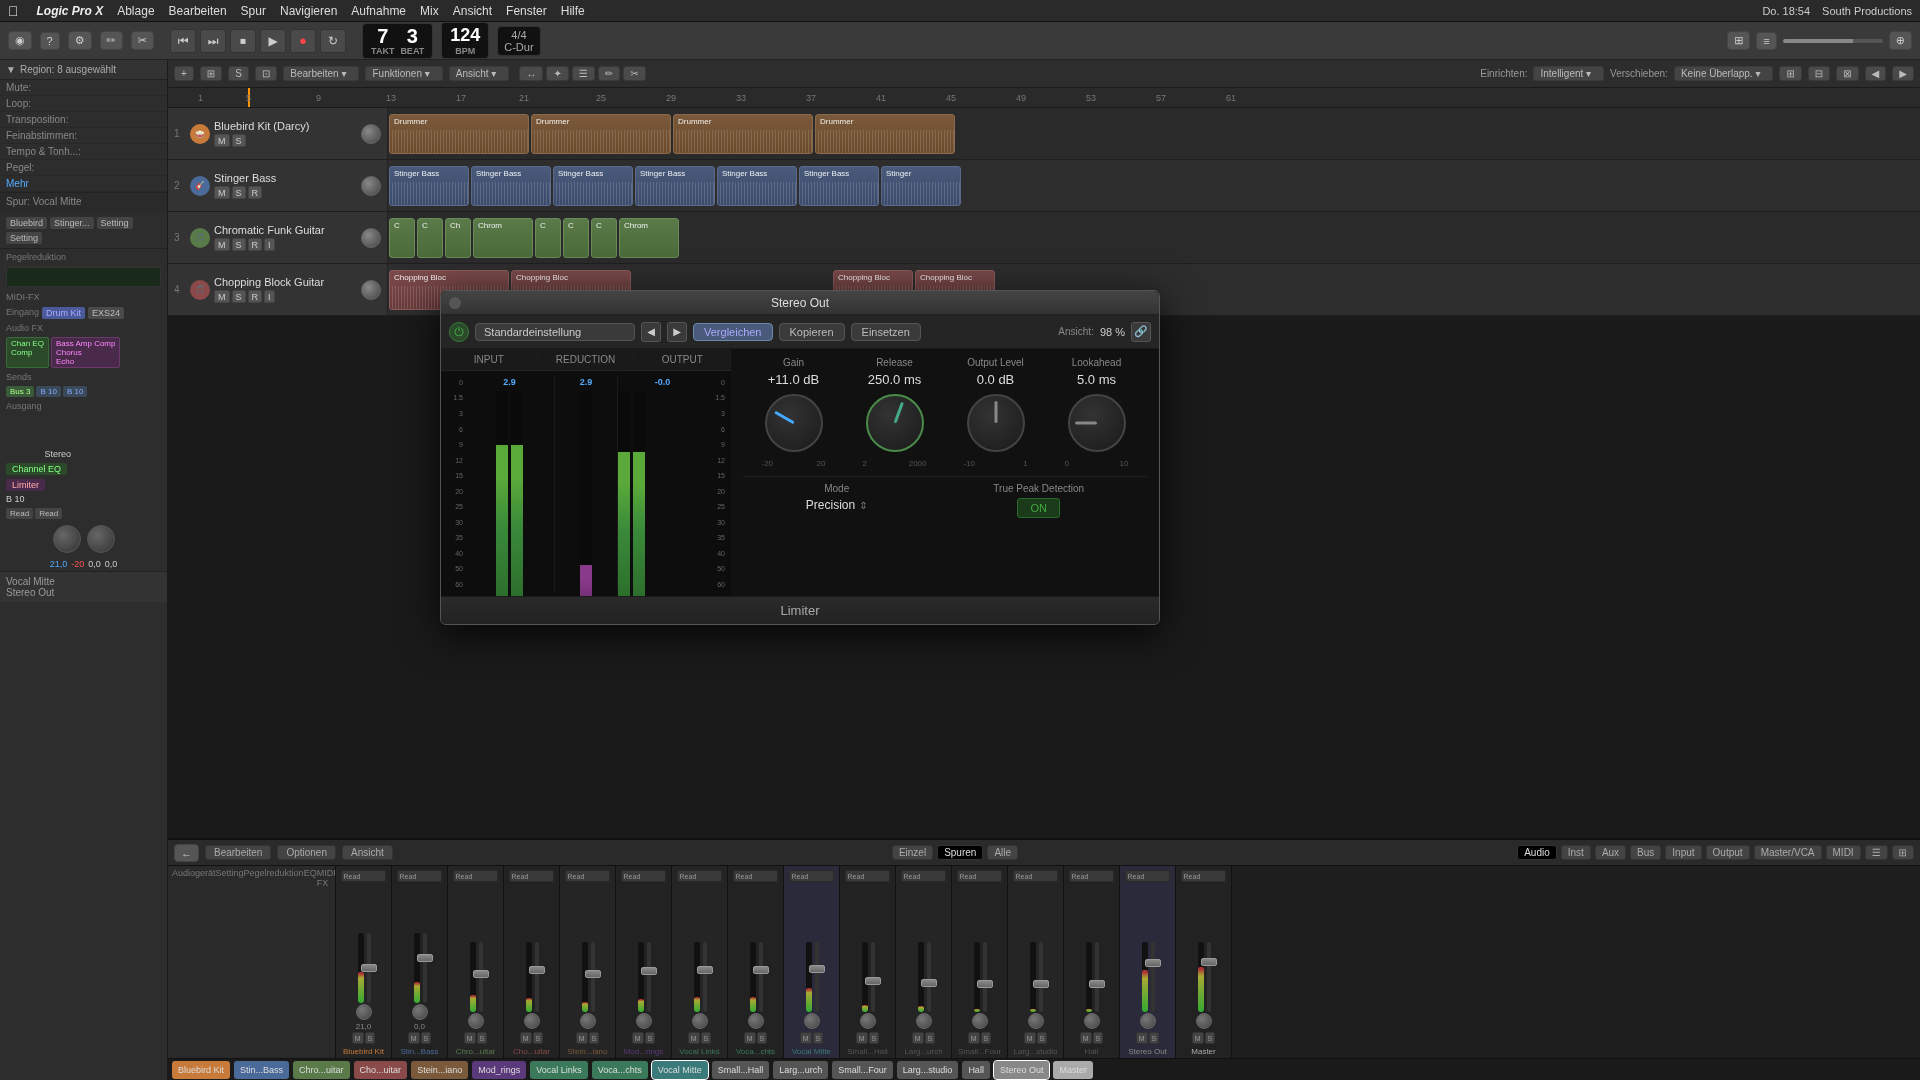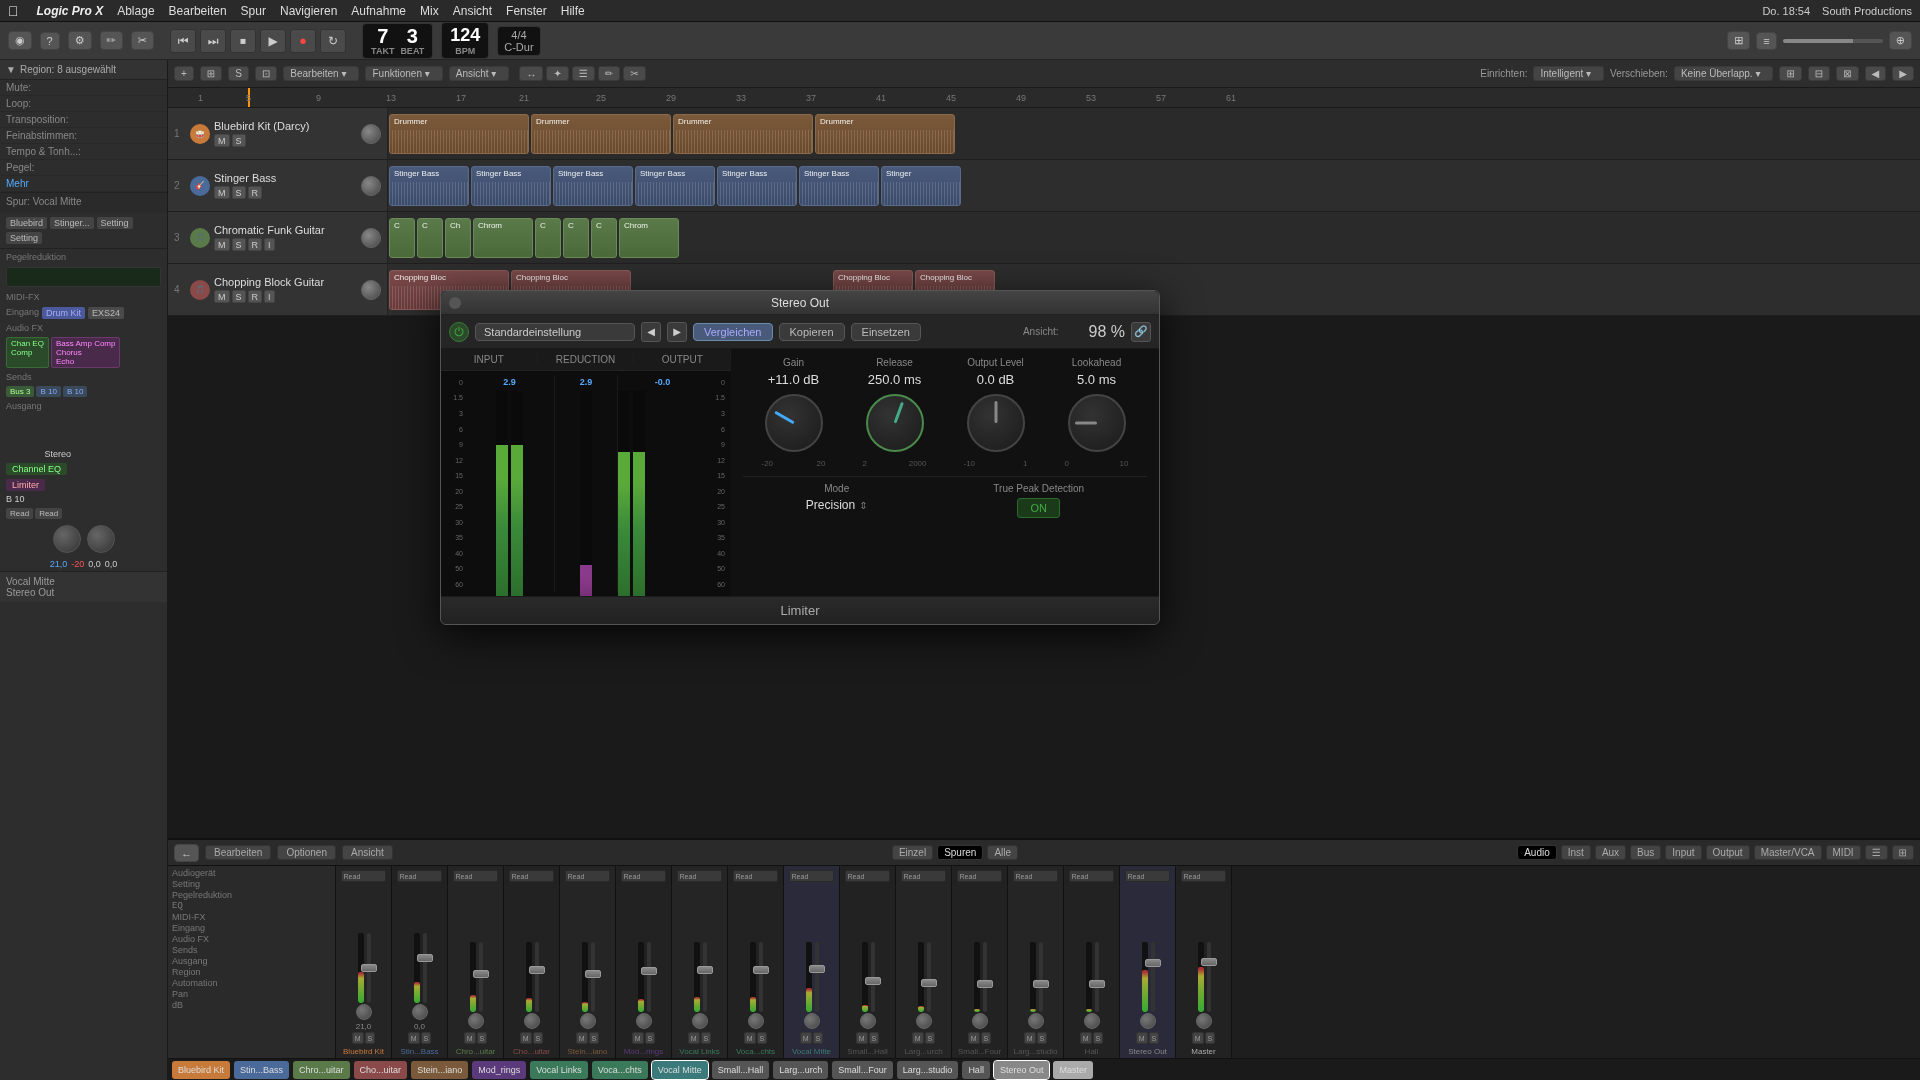--- a/index.html
+++ b/index.html
@@ -577,21 +577,21 @@
       background: #3a3a3a;
       border: 1px solid #555;
       border-radius: 4px;
       color: #bbb;
       font-size: 11px;
       padding: 2px 10px;
       cursor: pointer;
     }
     .plugin-action-btn.active { background: #4a5a7a; color: #aaf; border-color: #6a8aaa; }
     .ansicht-label { margin-left: auto; color: #888; font-size: 10px; }
-    .ansicht-value { color: #ccc; font-size: 16px; margin-left: 24px; }
+    .ansicht-value { color: #ccc; font-size: 11px; }
     .plugin-power {
       width: 20px;
       height: 20px;
       border-radius: 50%;
       background: #2a4a2a;
       border: 1px solid #3a7a3a;
       display: flex;
       align-items: center;
       justify-content: center;
       font-size: 12px;
@@ -734,21 +734,21 @@
       border-radius: 0 0 6px 6px;
     }
 
     
     #mixer-left-panel {
       width: 168px;
       min-width: 168px;
       background: #2a2a2a;
       border-right: 1px solid #111;
       display: flex;
-      flex-direction: column;
+      flex-direction: row;
     }
     .mixer-setting {
       background: #444;
       border-radius: 2px;
       padding: 1px 4px;
       font-size: 9px;
       color: #bbb;
       display: inline-block;
     }
   </style>
@@ -1171,21 +1171,21 @@
           <div class="mix-type-btn">MIDI</div>
           <div class="mix-type-btn">☰</div>
           <div class="mix-type-btn">⊞</div>
         </div>
       </div>
       <div id="mixer-channels">
         <div id="mixer-left-panel" style="width:168px;min-width:168px;background:#2a2a2a;border-right:1px solid #111;font-size:9px;color:#777;padding:2px 4px;">
           <div style="margin-bottom:1px;">Audiogerät</div>
           <div style="margin-bottom:1px;">Setting</div>
           <div style="margin-bottom:1px;">Pegelreduktion</div>
-          <div style="margin-bottom:1px;font-family:Liberation Mono, monospace;">EQ</div>
+          <div style="margin-bottom:1px;">EQ</div>
           <div style="margin-bottom:1px;">MIDI-FX</div>
           <div style="margin-bottom:1px;">Eingang</div>
           <div style="margin-bottom:1px;">Audio FX</div>
           <div style="margin-bottom:1px;">Sends</div>
           <div style="margin-bottom:1px;">Ausgang</div>
           <div style="margin-bottom:1px;">Region</div>
           <div style="margin-bottom:1px;">Automation</div>
           <div style="margin-bottom:1px;">Pan</div>
           <div>dB</div>
         </div>

